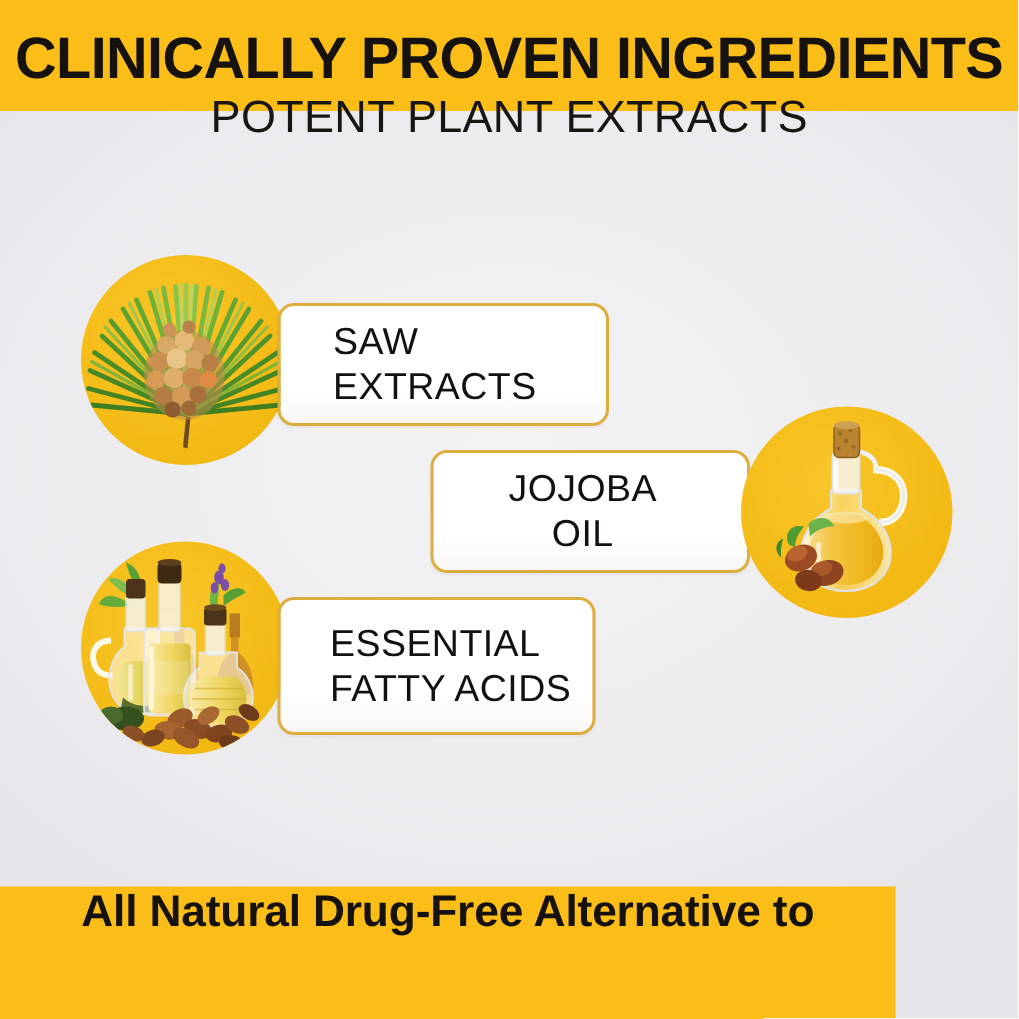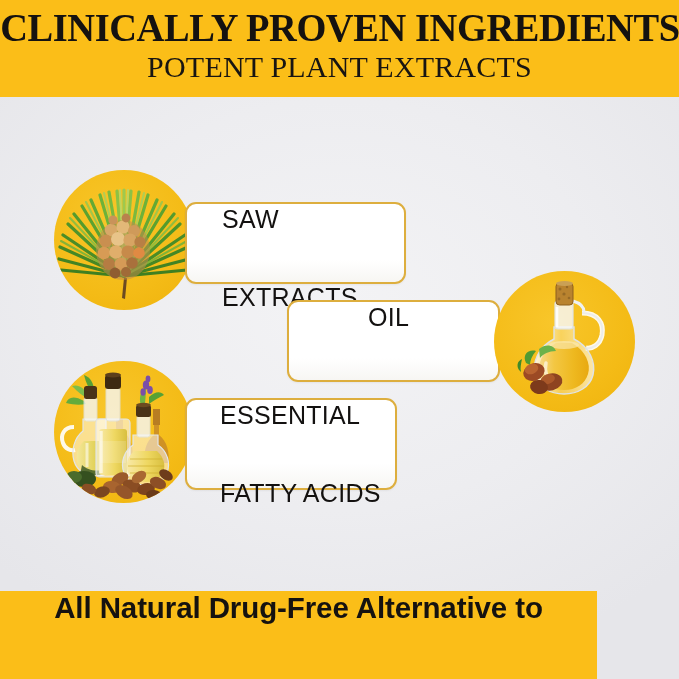--- a/index.html
+++ b/index.html
@@ -15,29 +15,28 @@
     font-family: "Liberation Sans", sans-serif;
     background:
       radial-gradient(ellipse 70% 55% at 50% 45%, #f3f3f5 0%, #ededf0 55%, #e6e6ea 100%);
   }
 
   
   .header-band {
     position: absolute;
     left: 0; top: 0;
     width: 679px;
-    height: 97px;
+    height: 74px;
     background: #fbbe18;
     display: flex;
     flex-direction: column;
     align-items: center;
     justify-content: flex-start;
-    padding-top: 6px;
+    padding-top: 18px;
     box-sizing: border-box;
-    font-family: Liberation Serif, serif;
   }
   .header-title {
     font-size: 39px;
     font-weight: bold;
     color: #151210;
     letter-spacing: -0.4px;
     line-height: 44px;
     transform: scaleX(0.985);
     white-space: nowrap;
   }
@@ -82,23 +81,22 @@
     overflow: hidden;
   }
   .card {
     position: absolute;
     box-sizing: border-box;
     background: linear-gradient(180deg, #ffffff 0%, #ffffff 72%, #f7f6f3 100%);
     border: 2px solid #ddae3e;
     border-radius: 11px;
     display: flex;
     flex-direction: column;
-    justify-content: flex-start;
+    justify-content: center;
     box-shadow: 0 1px 2px rgba(0,0,0,0.05);
-    gap: 48px;
   }
   .card-line {
     font-size: 25px;
     color: #131110;
     line-height: 30px;
     letter-spacing: 0.3px;
     white-space: nowrap;
   }
 
   
@@ -204,20 +202,21 @@
       </svg>
     </div>
     <div class="card">
       <div class="card-line">SAW</div>
       <div class="card-line">EXTRACTS</div>
     </div>
   </div>
 
   <div class="ingredient" id="ing-jojoba">
     <div class="card">
+      <div class="card-line">JOJOBA</div>
       <div class="card-line">OIL</div>
     </div>
     <div class="circle">
       <svg class="art" viewBox="0 0 141 141">
         <defs>
           <linearGradient id="oilBody" x1="0" y1="0" x2="1" y2="0">
             <stop offset="0%" stop-color="#f6d98a"></stop>
             <stop offset="30%" stop-color="#f3c743"></stop>
             <stop offset="70%" stop-color="#eeb81f"></stop>
             <stop offset="100%" stop-color="#e8a911"></stop>

